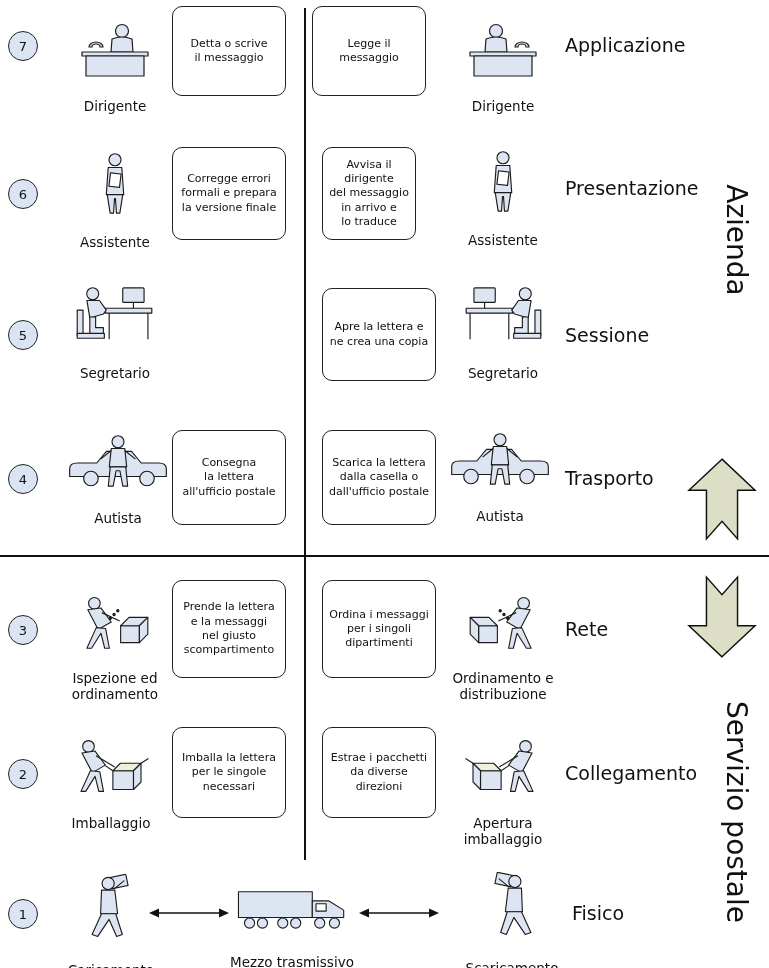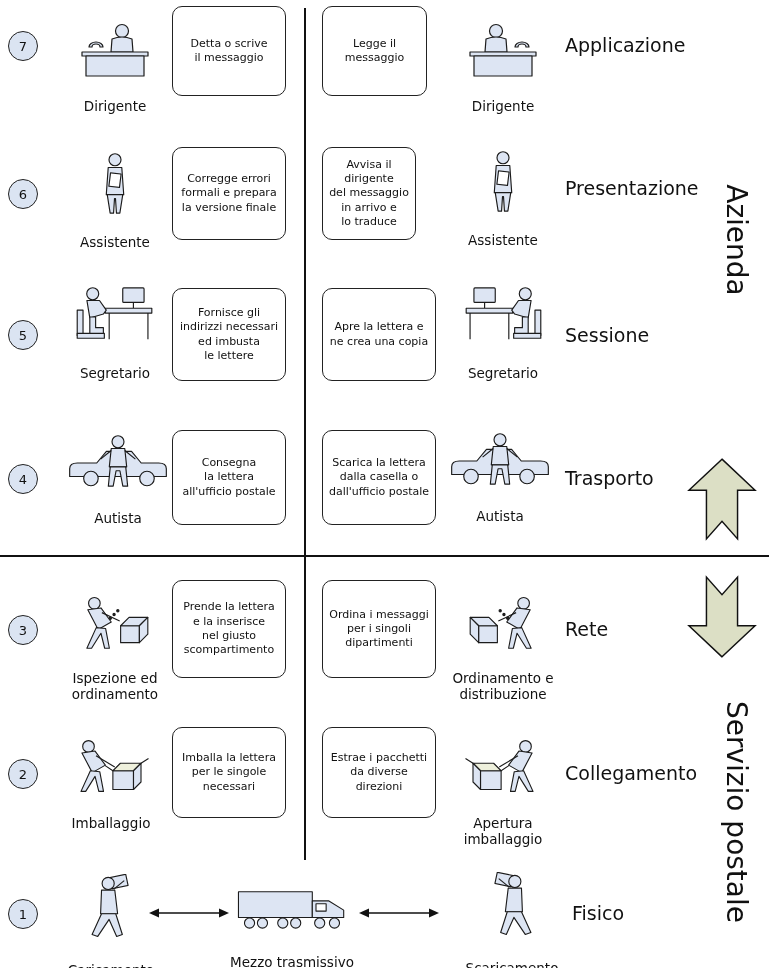--- a/index.html
+++ b/index.html
@@ -138,21 +138,21 @@
   <div class="figure" style="left:60px;top:22px;width:110px">
     <svg class="icon" width="80" height="58" viewBox="0 0 80 58">
         <use href="#sym-manager"></use>
       </svg>
     <div class="fig-label">Dirigente</div>
   </div>
   <div class="abox" style="left:172px;top:6px;width:114px;height:90px">
     <span class="abox-text">Detta o scrive
 il messaggio</span>
   </div>
-  <div class="abox" style="left:322px;top:6px;width:105px;height:90px">
+  <div class="abox" style="left:312px;top:6px;width:114px;height:90px">
     <span class="abox-text">Legge il
 messaggio</span>
   </div>
   <div class="figure" style="left:448px;top:22px;width:110px">
     <svg class="icon mirror" width="80" height="58" viewBox="0 0 80 58">
         <use href="#sym-manager"></use>
       </svg>
     <div class="fig-label">Dirigente</div>
   </div>
   <div class="layer-name" style="left:565px;top:45px">Applicazione</div>
@@ -183,26 +183,20 @@
   </div>
   <div class="layer-name" style="left:565px;top:188px">Presentazione</div>
 
   <div class="circle" style="left:8px;top:320px">5</div>
   <div class="figure" style="left:58px;top:285px;width:114px">
     <svg class="icon" width="84" height="62" viewBox="0 0 84 64">
         <use href="#sym-secretary"></use>
       </svg>
     <div class="fig-label">Segretario</div>
   </div>
-  <div class="abox" style="left:172px;top:288px;width:114px;height:93px">
-    <span class="abox-text">Fornisce gli
-indirizzi necessari
-ed imbusta
-le lettere</span>
-  </div>
   <div class="abox" style="left:322px;top:288px;width:114px;height:93px">
     <span class="abox-text">Apre la lettera e
 ne crea una copia</span>
   </div>
   <div class="figure" style="left:446px;top:285px;width:114px">
     <svg class="icon mirror" width="84" height="62" viewBox="0 0 84 64">
         <use href="#sym-secretary"></use>
       </svg>
     <div class="fig-label">Segretario</div>
   </div>
@@ -236,21 +230,21 @@
   <div class="circle" style="left:8px;top:615px">3</div>
   <div class="figure" style="left:55px;top:592px;width:120px">
     <svg class="icon" width="84" height="60" viewBox="0 0 84 64">
         <use href="#sym-inspect"></use>
       </svg>
     <div class="fig-label">Ispezione ed
 ordinamento</div>
   </div>
   <div class="abox" style="left:172px;top:580px;width:114px;height:98px">
     <span class="abox-text">Prende la lettera
-e la inserisce
+e la messaggi
 nel giusto
 scompartimento</span>
   </div>
   <div class="abox" style="left:322px;top:580px;width:114px;height:98px">
     <span class="abox-text">Ordina i messaggi
 per i singoli
 dipartimenti</span>
   </div>
   <div class="figure" style="left:443px;top:592px;width:120px">
     <svg class="icon mirror" width="84" height="60" viewBox="0 0 84 64">

